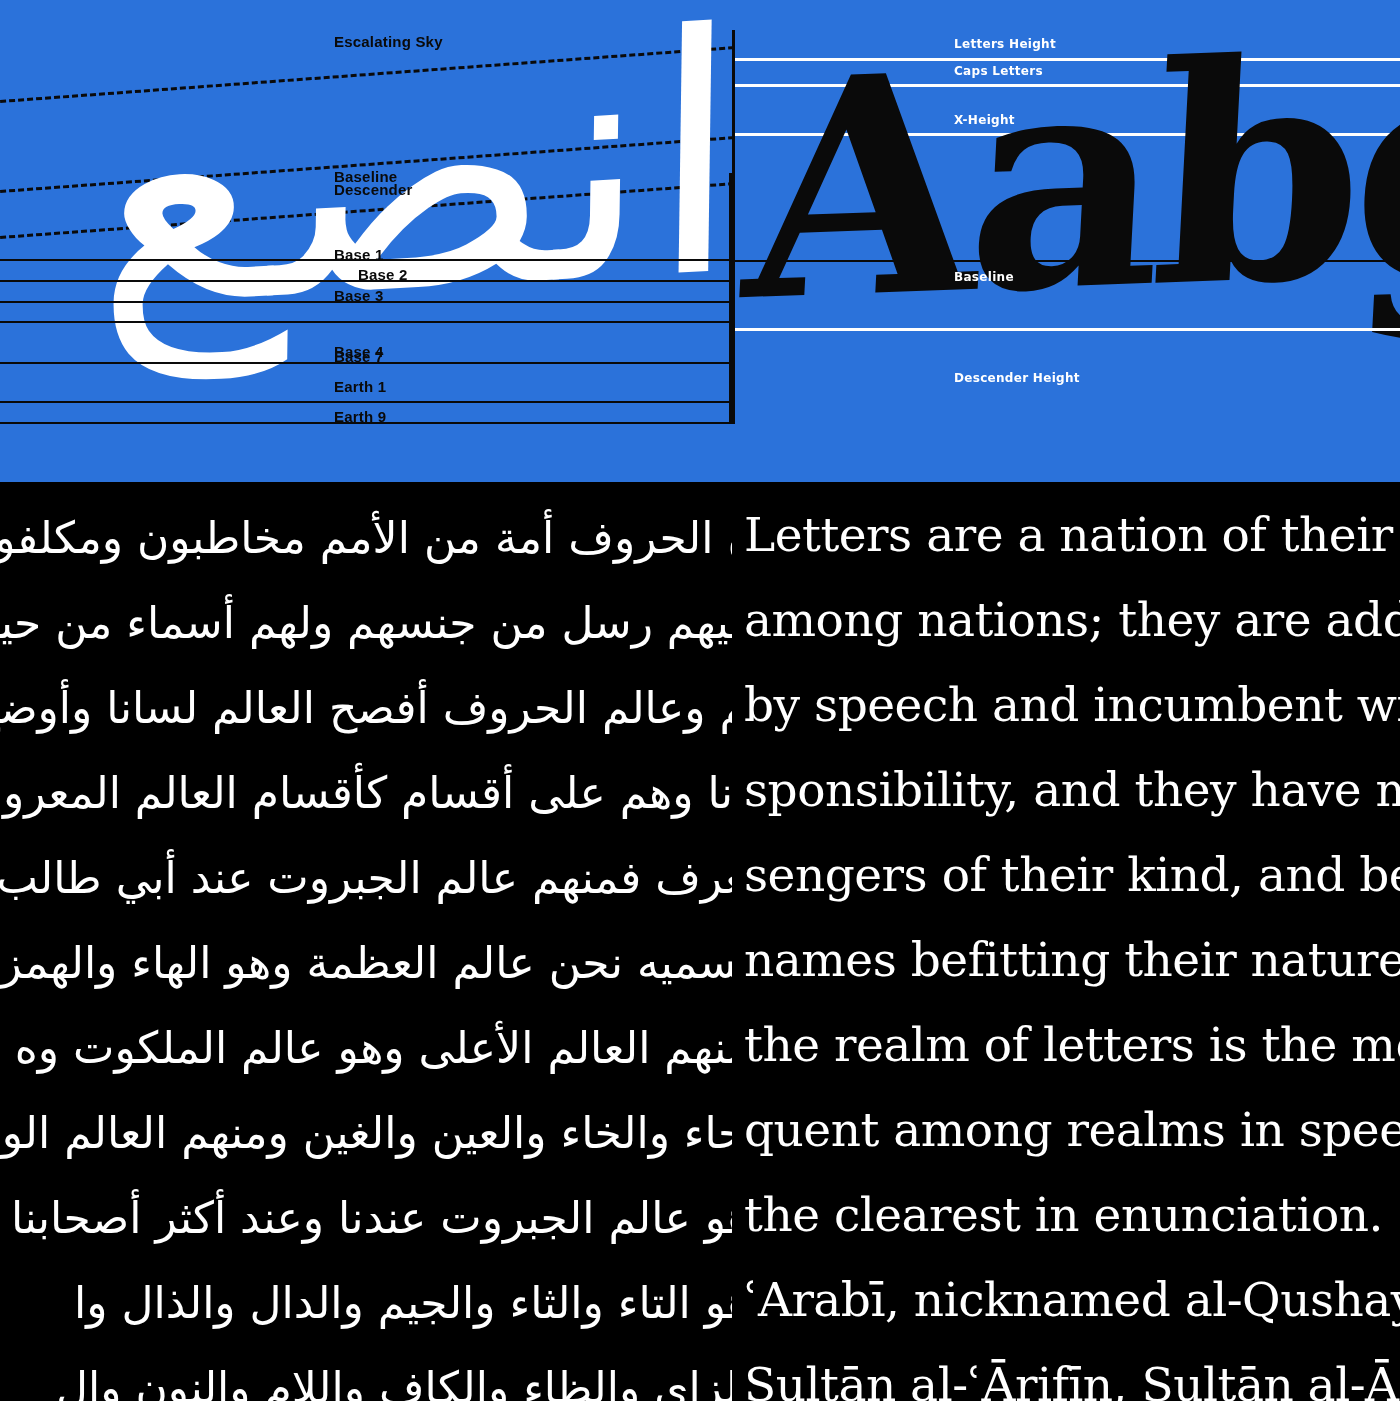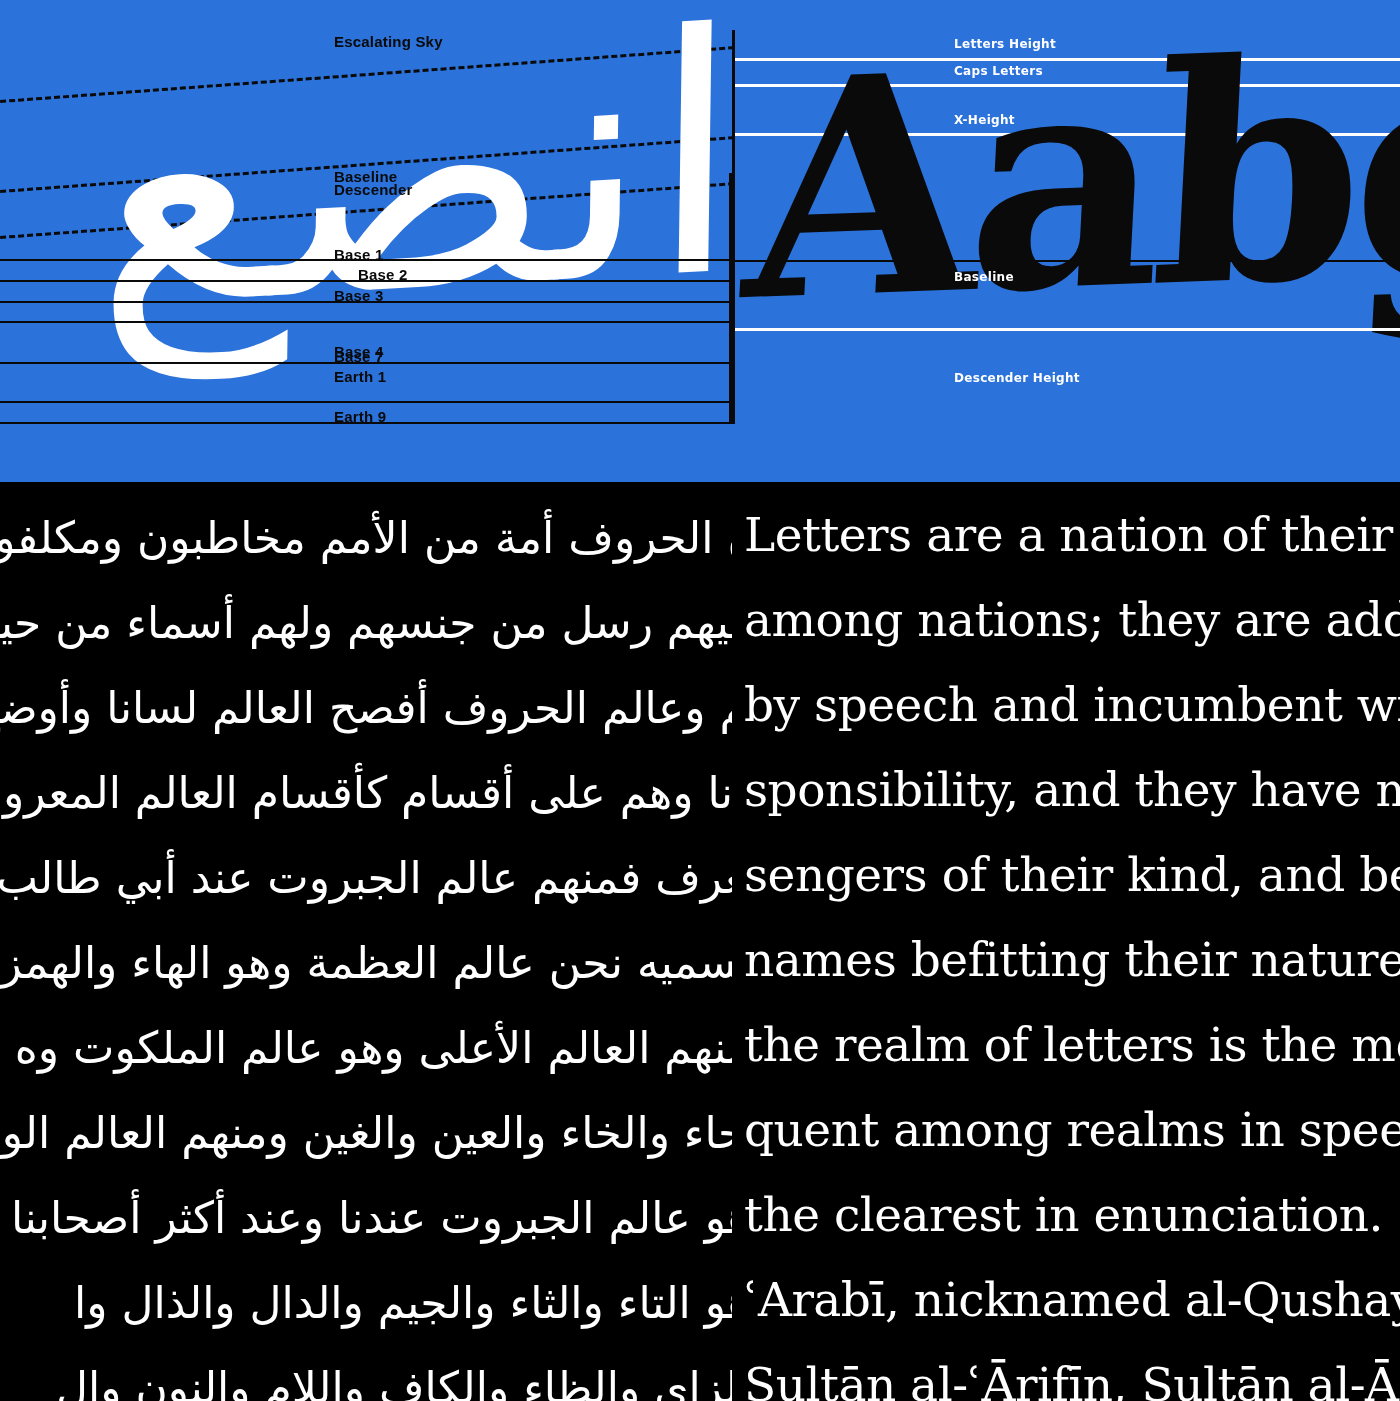--- a/index.html
+++ b/index.html
@@ -226,21 +226,21 @@
       <div class="left-label two-line" style="top:170px;">
         <div>Baseline</div>
         <div>Descender</div>
       </div>
 
       <div class="left-label" style="top:246px;">Base 1</div>
       <div class="left-label" style="top:266px;margin-left:24px;">Base 2</div>
       <div class="left-label" style="top:287px;">Base 3</div>
       <div class="left-label" style="top:307px;margin-top:36px;">Base 4</div>
       <div class="left-label" style="top:348px;">Base 7</div>
-      <div class="left-label" style="top:368px;text-align:right;">Earth 1</div>
+      <div class="left-label" style="top:378px;text-align:right;">Earth 1</div>
       <div class="left-label" style="top:408px;">Earth 9</div>
     </div>
 
     <div id="latin-panel">
 
       <div class="lat-divider"></div>
 
       <div class="lat-line-white" style="top:58px;"></div>
       <div class="lat-line-white" style="top:84px;"></div>
       <div class="lat-line-white" style="top:133px;"></div>

